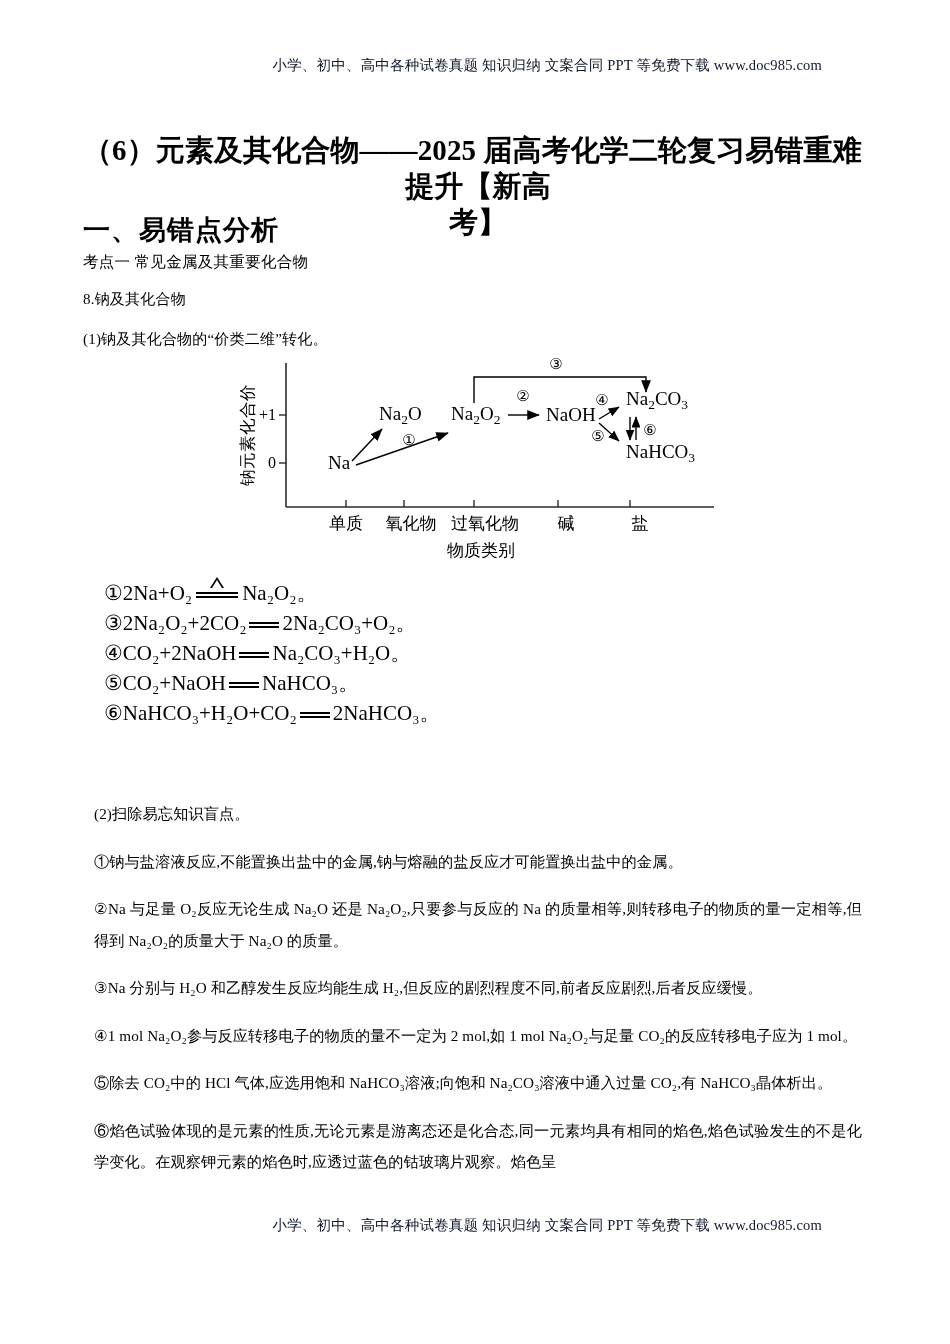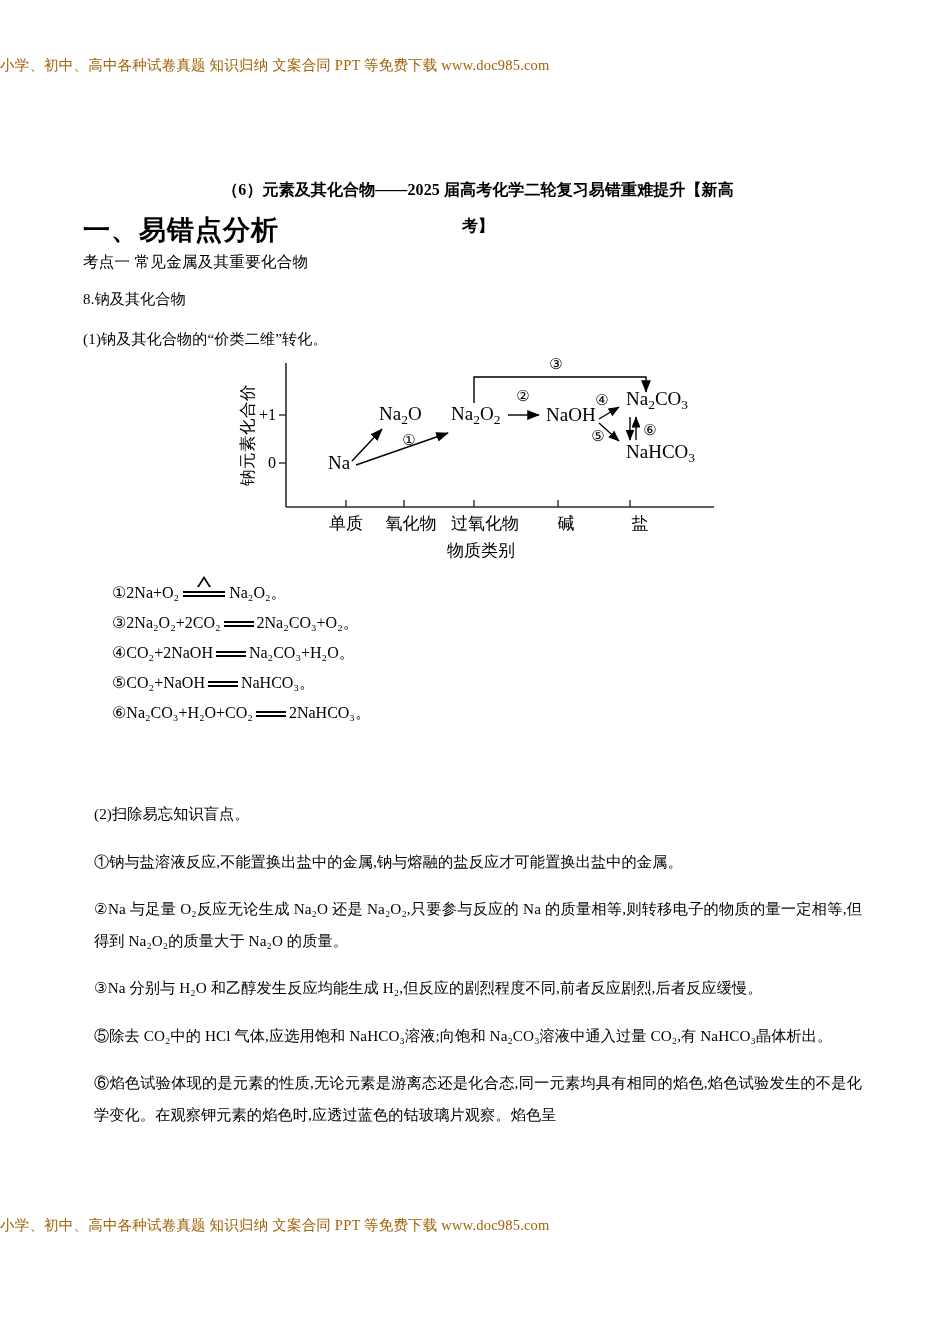--- a/index.html
+++ b/index.html
@@ -20,43 +20,42 @@
     left: 0; top: 0;
     width: 950px;
     height: 1344px;
   }
 
   
   .wm {
     position: absolute;
     left: 0;
     width: 822px;
-    text-align: left;
+    text-align: right;
     font-size: 14.5px;
-    color: #a16207;
+    color: #0f172a;
     letter-spacing: 0.2px;
     font-family: "Liberation Serif", "DejaVu Serif", serif;
     white-space: nowrap;
   }
   .wm-top { top: 56px; }
   .wm-bot { top: 1216px; }
 
   
   .doc-title {
     position: absolute;
     left: 83px;
     top: 132px;
     width: 790px;
-    font-size: 16px;
+    font-size: 29px;
     font-weight: bold;
     line-height: 36px;
     text-align: justify;
     text-align-last: center;
     font-family: "Liberation Serif", "DejaVu Serif", serif;
-    margin-top: 40px;
   }
   .doc-title .ln1 { display: block; text-align: left; letter-spacing: 0.1px;}
   .doc-title .ln2 { display: block; text-align: center; }
 
   
   .h1 {
     position: absolute;
     left: 83px;
     top: 212px;
     font-size: 27px;
@@ -86,23 +85,23 @@
     left: 236px;
     top: 357px;
     width: 480px;
     height: 212px;
   }
   .figure svg { display: block; }
 
   
   .eqs {
     position: absolute;
-    left: 112px;
+    left: 104px;
     top: 578px;
-    font-size: 16px;
+    font-size: 21px;
   }
   .eq {
     position: relative;
     height: 30px;
     line-height: 30px;
     white-space: nowrap;
     font-family: "Liberation Serif", "DejaVu Serif", serif;
   }
   .dbond {
     display: inline-block;
@@ -268,28 +267,29 @@
 
     <div class="eq">
       <span>④</span><span>CO₂+2NaOH</span><span class="dbond"></span><span>Na₂CO₃+H₂O。</span>
     </div>
 
     <div class="eq">
       <span>⑤</span><span>CO₂+NaOH</span><span class="dbond"></span><span>NaHCO₃。</span>
     </div>
 
     <div class="eq">
-      <span>⑥</span><span>Na₂CO₃+H₂O+CO₂</span><span class="dbond"></span><span>2NaHCO₃。</span>
+      <span>⑥</span><span>NaHCO₃+H₂O+CO₂</span><span class="dbond"></span><span>2NaHCO₃。</span>
     </div>
   </div>
 
   <div class="body-text">
     <p>(2)扫除易忘知识盲点。</p>
     <p>①钠与盐溶液反应,不能置换出盐中的金属,钠与熔融的盐反应才可能置换出盐中的金属。</p>
     <p>②Na 与足量 O₂反应无论生成 Na₂O 还是 Na₂O₂,只要参与反应的 Na 的质量相等,则转移电子的物质的量一定相等,但得到 Na₂O₂的质量大于 Na₂O 的质量。</p>
     <p>③Na 分别与 H₂O 和乙醇发生反应均能生成 H₂,但反应的剧烈程度不同,前者反应剧烈,后者反应缓慢。</p>
+    <p>④1 mol Na₂O₂参与反应转移电子的物质的量不一定为 2 mol,如 1 mol Na₂O₂与足量 CO₂的反应转移电子应为 1 mol。</p>
     <p>⑤除去 CO₂中的 HCl 气体,应选用饱和 NaHCO₃溶液;向饱和 Na₂CO₃溶液中通入过量 CO₂,有 NaHCO₃晶体析出。</p>
     <p>⑥焰色试验体现的是元素的性质,无论元素是游离态还是化合态,同一元素均具有相同的焰色,焰色试验发生的不是化学变化。在观察钾元素的焰色时,应透过蓝色的钴玻璃片观察。焰色呈</p>
   </div>
 
   <div class="wm wm-bot">小学、初中、高中各种试卷真题 知识归纳 文案合同 PPT 等免费下载   www.doc985.com</div>
 
 </div>
 
 </body></html>

